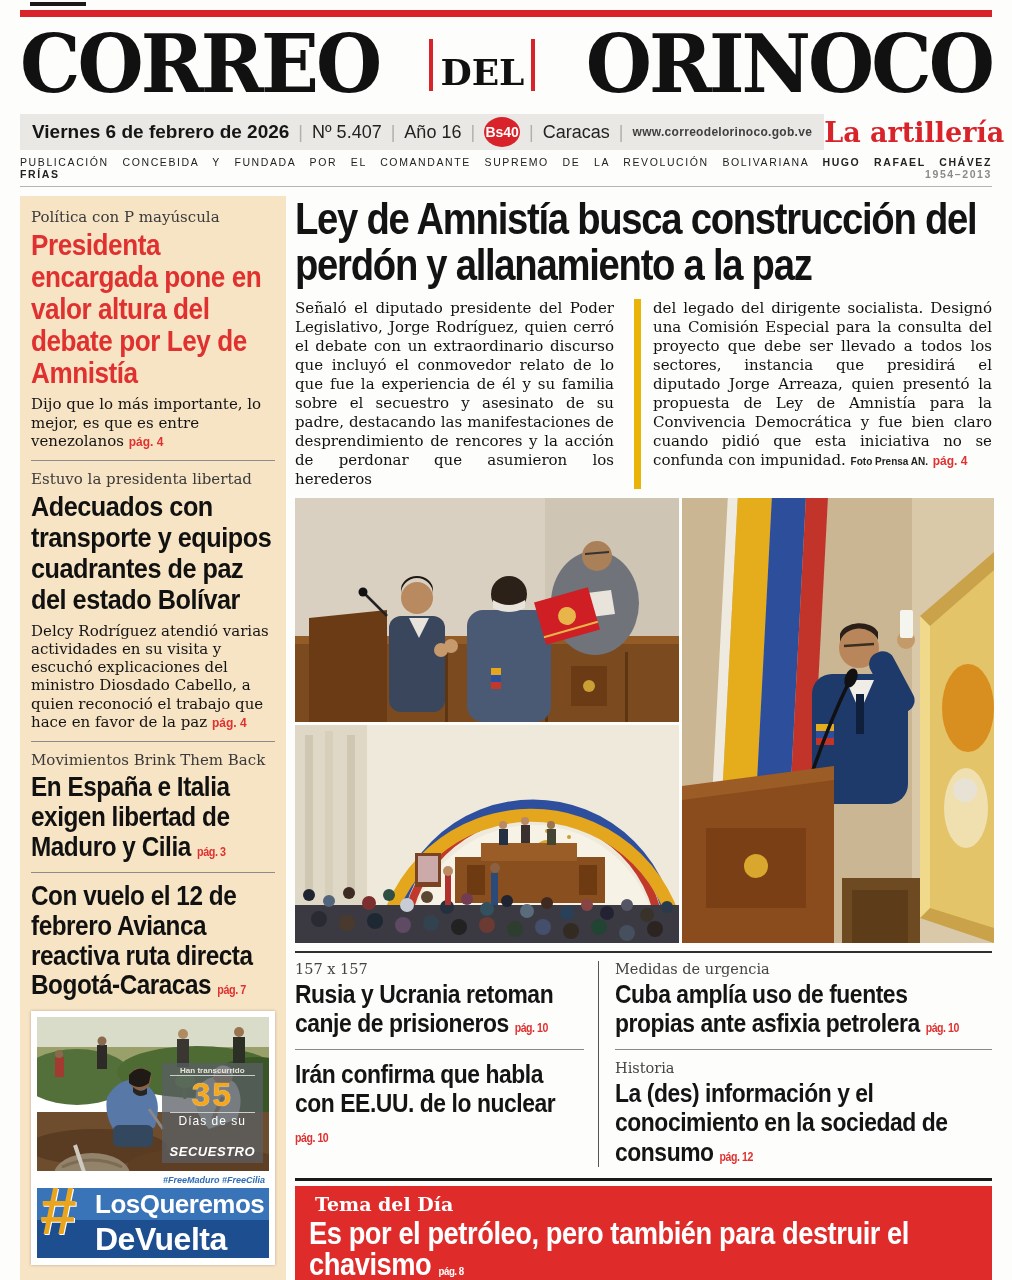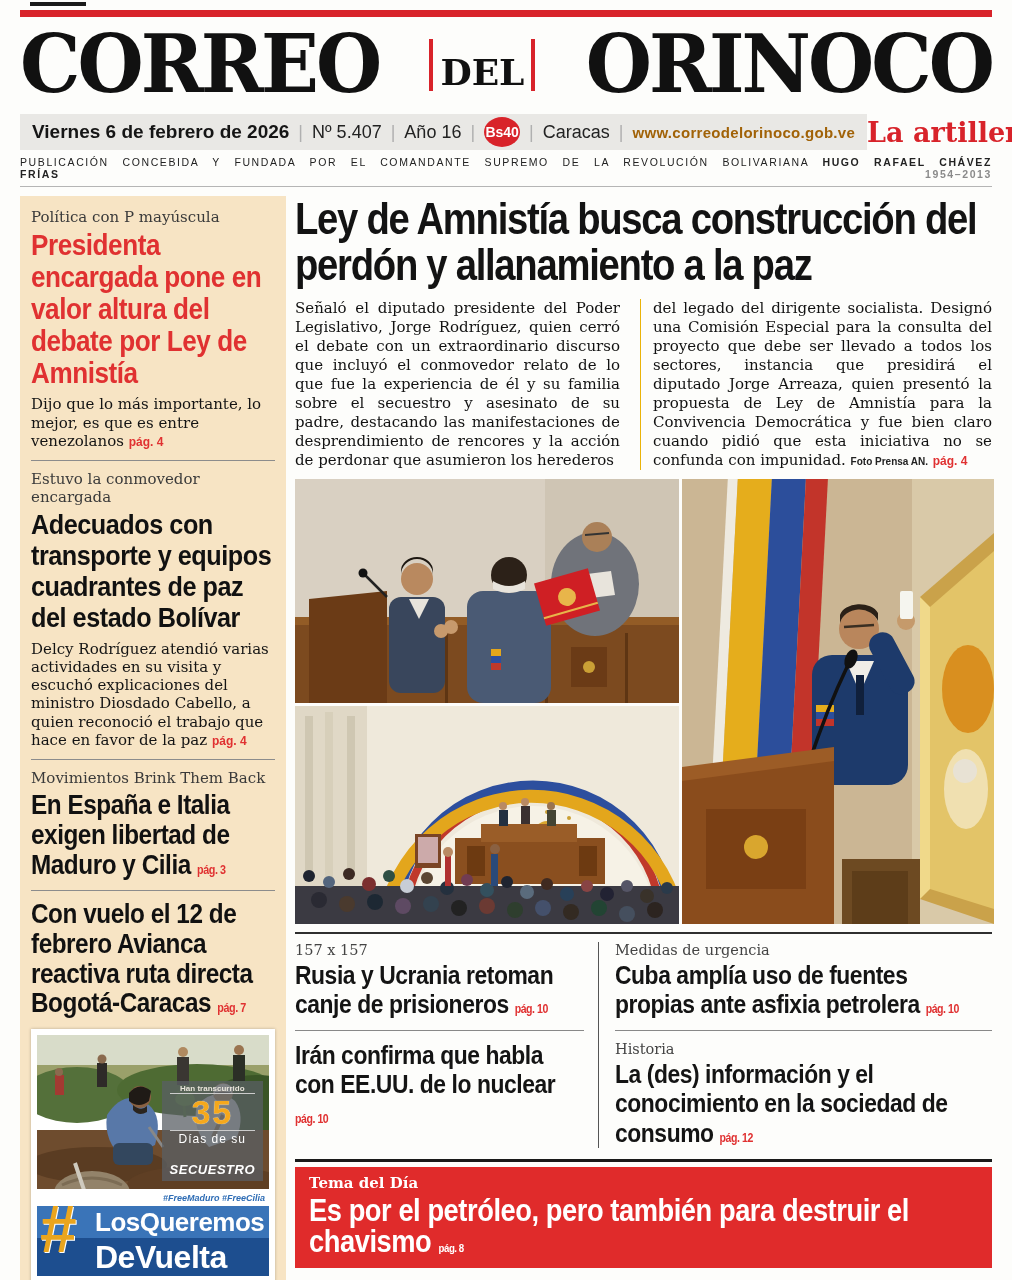--- a/index.html
+++ b/index.html
@@ -14,21 +14,21 @@
   .mast-mid{display:flex;align-items:center;gap:7px;}
   .mast-sep{width:4px;height:52px;background:#d8232a;}
   .mast-del{font-family:"DejaVu Serif",serif;font-weight:bold;font-size:36px;color:#111;padding-top:14px;}
   .dateline{display:flex;align-items:stretch;margin-top:6px;height:36px;}
   .dl-left{background:#e9e8e5;display:flex;align-items:center;gap:9px;padding:0 12px;white-space:nowrap;}
   .dl-date{font-weight:bold;font-size:19px;}
   .dl-item{font-size:18px;color:#222;}
   .dl-bar{color:#b0b0b0;font-size:18px;}
   .dl-badge{width:36px;height:30px;border-radius:50%/50%;background:#d8232a;color:#fff;font-weight:bold;
             font-size:14px;display:flex;align-items:center;justify-content:center;}
-  .dl-url{font-size:15px;font-weight:bold;color:#a16207;letter-spacing:.3px;}
+  .dl-url{font-size:12px;font-weight:bold;color:#404040;letter-spacing:.3px;}
   .dl-spacer{flex:1;background:linear-gradient(to right,#e9e8e5 0,#e9e8e5 8px,#fff 8px);}
   .tagline{font-family:"DejaVu Serif",serif;font-weight:bold;font-size:27px;color:#d8232a;
            display:flex;align-items:flex-end;padding-bottom:2px;white-space:nowrap;}
   .founder{margin-top:6px;border-bottom:1px solid #b5b5b5;padding-bottom:6px;font-size:10.5px;
            letter-spacing:1.6px;word-spacing:7px;text-align:justify;text-align-last:justify;color:#222;}
   .founder b{font-weight:bold;}
   .founder .years{color:#8a8a8a;font-weight:bold;}
   
   .content{display:flex;gap:9px;margin-top:9px;}
   .pg{color:#e03131;font-family:"Liberation Sans",sans-serif;font-weight:bold;font-size:12px;white-space:nowrap;}
@@ -59,36 +59,36 @@
   .banner .row1{background:#3a74b8;color:#fff;font-weight:bold;font-size:26px;height:32px;
                 display:flex;align-items:center;padding-left:58px;letter-spacing:-.5px;}
   .banner .row2{background:#1d4e8f;color:#fff;font-weight:bold;font-size:32px;height:38px;
                 display:flex;align-items:center;padding-left:58px;letter-spacing:-.5px;}
   
   .main{flex:1;min-width:0;}
   .m-kicker{font-family:"DejaVu Serif",serif;font-weight:bold;font-size:17px;margin:1px 0 3px;color:#111;}
   .m-head{font-weight:bold;font-size:45px;line-height:1.03;letter-spacing:-1.5px;color:#131313;margin-bottom:10px;}
   .body-row{display:flex;}
   .bcol{font-family:"DejaVu Serif",serif;font-size:15px;line-height:1.27;text-align:justify;color:#121212;}
-  .bcol.left{width:346px;flex:0 0 346px;padding-right:20px;box-sizing:border-box;border-right:1px solid #eab308;}
+  .bcol.left{width:346px;flex:0 0 346px;padding-right:20px;box-sizing:border-box;border-right:7px solid #eab308;}
   .bcol.right{flex:1;padding-left:12px;}
   .credit{font-family:"Liberation Sans",sans-serif;font-weight:bold;font-size:10px;color:#222;}
   .photos{margin-top:9px;display:grid;grid-template-columns:384px 312px;gap:3px;}
   .photos .stack{display:flex;flex-direction:column;gap:3px;}
   .photos svg{display:block;}
   .thinrule{border-top:2px solid #2f2f2f;margin-top:8px;}
   .briefs{display:flex;margin-top:8px;}
   .b-left{width:304px;flex:0 0 304px;padding-right:14px;box-sizing:border-box;border-right:1px solid #555;}
   .b-right{flex:1;padding-left:16px;}
   .b-kicker{font-family:"DejaVu Serif",serif;font-size:14.5px;color:#444;margin-bottom:3px;}
   .b-head{font-weight:bold;font-size:26px;line-height:1.12;letter-spacing:-.5px;color:#141414;}
   .b-rule{border-top:1px solid #888;margin:11px 0 10px;}
   .heavyrule{border-top:3px solid #1a1a1a;margin-top:11px;}
   .tema{background:#e02b2b;margin-top:5px;padding:7px 14px 10px;color:#fff;}
-  .t-kick{font-family:"DejaVu Serif",serif;font-weight:bold;font-size:15px;margin-bottom:3px;}
+  .t-kick{font-family:"DejaVu Serif",serif;font-weight:bold;font-size:19px;margin-bottom:3px;margin-left:6px;}
   .t-head{font-weight:bold;font-size:31px;line-height:1.02;letter-spacing:-.5px;}
   .t-head .pg{color:#fff;font-size:11px;}
 </style>
 </head>
 <body>
 
 <div class="page">
   <div class="scanmark"></div>
   <div class="redbar"></div>
 
@@ -134,21 +134,21 @@
         <div class="s-kicker">Política con P mayúscula</div>
         <div class="s-head red cx90">Presidenta encargada pone en valor altura del debate por Ley de Amnistía</div>
         <div class="s-deck">
           <span>Dijo que lo más importante, lo mejor, es que es entre venezolanos</span>
           <span class="pg">pág. 4</span>
         </div>
       </div>
       <div class="s-rule"></div>
 
       <div>
-        <div class="s-kicker">Estuvo la conmovedor encargada</div>
+        <div class="s-kicker">Estuvo la presidenta libertad</div>
         <div class="s-head cx90">Adecuados con transporte y equipos cuadrantes de paz del estado Bolívar</div>
         <div class="s-deck">
           <span>Delcy Rodríguez atendió varias actividades en su visita y escuchó explicaciones del ministro Diosdado Cabello, a quien reconoció el trabajo que hace en favor de la paz</span>
           <span class="pg">pág. 4</span>
         </div>
       </div>
       <div class="s-rule"></div>
 
       <div>
         <div class="s-kicker">Movimientos Brink Them Back</div>

